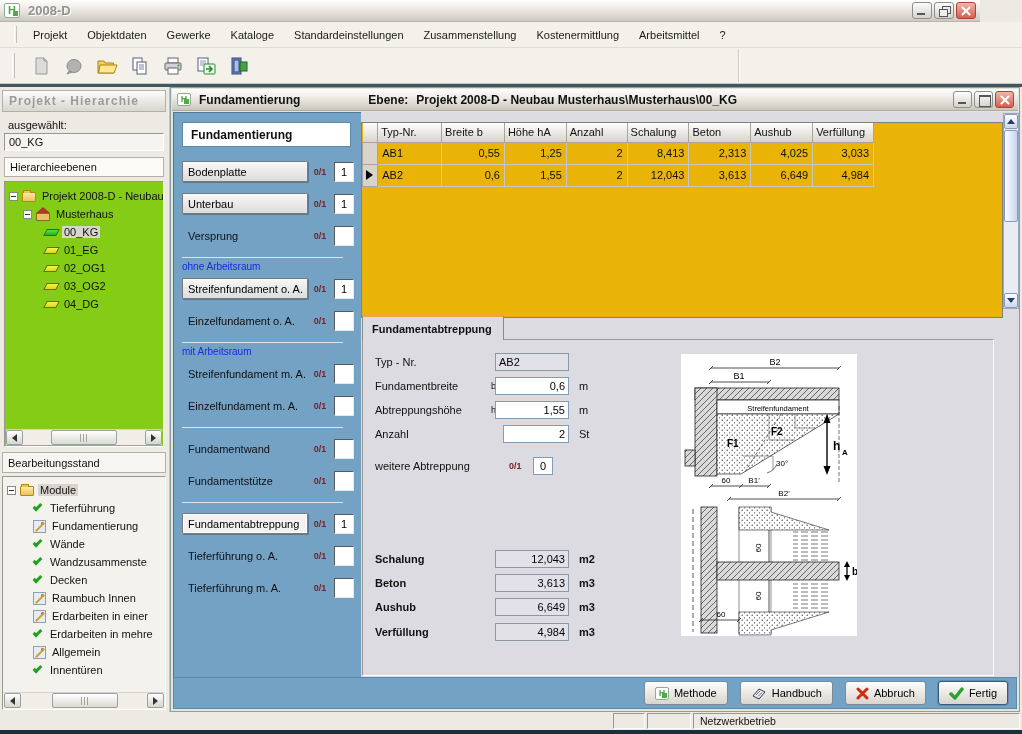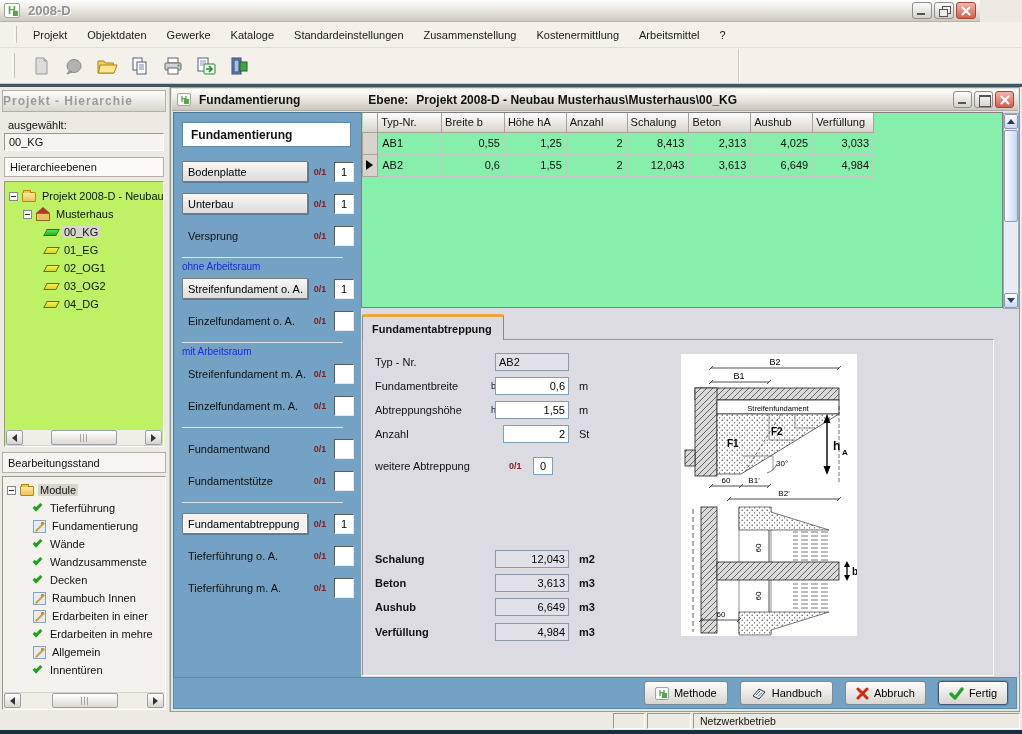--- a/index.html
+++ b/index.html
@@ -28,25 +28,25 @@
   .menubar{position:absolute;left:0;top:22px;width:1022px;height:26px;background:#f3f1ea;border-bottom:1px solid #e0ddd5;display:flex;align-items:center;padding-left:14px}
   .grip{width:3px;height:70%;border-left:1px solid #fff;border-right:1px solid #c4c0b8;margin-right:6px}
   .menu-item{padding:0 10px;height:100%;display:flex;align-items:center;color:#1a1a1a}
   .toolbar{position:absolute;left:0;top:48px;width:1022px;height:36px;background:#f3f1ea;border-bottom:1px solid #cdc9c1;display:flex;align-items:center;padding-left:12px;gap:7px}
   .tbtn{width:26px;height:26px;display:flex;align-items:center;justify-content:center;border-radius:2px}
   .tb-sep{position:absolute;left:738px;top:49px;height:33px;width:2px;border-left:1px solid #cdc9c1;border-right:1px solid #fff}
   .darkline{position:absolute;left:0;top:84px;width:1022px;height:3px;background:#42565e}
 
   
   .leftpanel{position:absolute;left:0;top:87px;width:170px;height:625px;background:#eceae3;border-right:1px solid #c9c5bd}
-  .panel-title{position:absolute;left:2px;top:3px;width:164px;height:22px;background:linear-gradient(#fcfcfb,#d9d6cf);border:1px solid #b4b0a8;display:flex;align-items:center;color:#9b9b9b;font-weight:bold;font-size:12px;letter-spacing:1px}
+  .panel-title{position:absolute;left:2px;top:3px;width:164px;height:22px;background:linear-gradient(#fcfcfb,#d9d6cf);border:1px solid #b4b0a8;display:flex;align-items:center;padding-left:6px;color:#9b9b9b;font-weight:bold;font-size:12px;letter-spacing:1px}
   .plain-label{position:absolute;left:8px;top:32px}
   .sunkfld{background:#f5f4f0;border:1px solid;border-color:#9a978f #fff #fff #9a978f;display:flex;align-items:center;padding-left:4px}
   .boxhdr{background:#fbfaf6;border:1px solid;border-color:#b4b0a8;display:flex;align-items:center;padding-left:5px}
-  .treebox{background:#bef264;border:1px solid;border-color:#9a978f #fff #fff #9a978f;overflow:hidden}
+  .treebox{background:#84cc16;border:1px solid;border-color:#9a978f #fff #fff #9a978f;overflow:hidden}
   .trow{display:flex;align-items:center;gap:4px;height:18px;white-space:nowrap;overflow:hidden}
   .trow .lbl{padding:0 2px}
   .sel-bg{background:#d8d5cd}
   .tgl{flex:none;width:9px;height:9px;border:1px solid #888;background:#fff;position:relative}
   .tgl::before{content:"";position:absolute;left:1px;top:3px;width:5px;height:1px;background:#333}
   .icon-folder{flex:none;width:14px;height:10px;background:linear-gradient(#ffe9a2,#e9c35e);border:1px solid #b8860b;border-radius:1px;position:relative;margin-top:2px}
   .icon-folder::before{content:"";position:absolute;top:-3px;left:0;width:6px;height:2px;background:#e9c35e;border:1px solid #b8860b;border-bottom:none}
   .icon-house{flex:none;width:14px;height:8px;background:#e9c35e;border:1px solid #8a6a20;position:relative;margin-top:5px}
   .icon-house::before{content:"";position:absolute;top:-7px;left:-1px;border-left:7px solid transparent;border-right:7px solid transparent;border-bottom:6px solid #b03a2a}
   .slab{flex:none;width:13px;height:7px;border:1px solid #6a6a2a;transform:skewX(-28deg);background:linear-gradient(#f4f44a,#d8d820)}
@@ -76,21 +76,21 @@
   .nav-btn{flex:none;width:126px;height:21px;background:linear-gradient(#f8f8f8,#dcdcdc);border:1px solid #7a7a7a;border-radius:1px;text-align:left;padding-left:5px;font:11px "Liberation Sans",sans-serif;box-shadow:1px 1px 0 rgba(0,0,0,.25)}
   .nav-btn.active{background:#f2f2f2;box-shadow:1px 1px 0 rgba(0,0,0,.25),0 0 0 1px #fff inset}
   .nav-plain{flex:none;width:126px;padding-left:6px;color:#101010}
   .nav-count{flex:none;width:24px;text-align:center;font-size:9px;font-weight:bold;color:#7b2222}
   .nav-val{flex:none;width:20px;height:20px;margin-left:2px;border:1px solid;border-color:#5a5a5a #e8e8e8 #e8e8e8 #5a5a5a;background:#fff;text-align:center;font:11px "Liberation Sans",sans-serif;padding:0}
   .nav-section{margin:2px 18px 6px 8px;padding-top:3px;border-top:1px solid #dde4ec;color:#1a2ae0;font-size:10px}
   .nav-divider{margin:2px 18px 10px 8px;height:1px;background:#dde4ec}
 
   
   .content{position:absolute;left:190px;top:24px;width:658px;height:566px;background:#dcdbe2}
-  .tablewrap{position:absolute;left:0;top:0;width:642px;height:196px;background:#86efac;border:1px solid #808080}
+  .tablewrap{position:absolute;left:0;top:10px;width:642px;height:196px;background:#eab308;border:1px solid #808080}
   table.grid{border-collapse:collapse;table-layout:fixed;width:512px}
   .grid th{height:19px;background:linear-gradient(#fdfdfd,#d8d4cc);border:1px solid #a8a49c;border-top:none;font-weight:normal;text-align:left;padding:0 3px;overflow:hidden}
   .grid th:first-child{border-left:none}
   .grid td{height:22px;border:1px solid #c6c6c6;padding:0 4px;overflow:hidden;white-space:nowrap}
   .grid td.num{text-align:right}
   .grid td.sel{background:#d8d4cc;border:1px solid #a8a49c;padding:0;position:relative}
   .rowarrow{width:0;height:0;border-top:5px solid transparent;border-bottom:5px solid transparent;border-left:7px solid #000;position:absolute;left:3px;top:5px}
   .vscroll{position:absolute;left:642px;top:1px;width:16px;height:196px;background:#e8ecf4;border:1px solid #9aa8c0}
   .vbtn{position:absolute;left:0;width:14px;height:15px;background:linear-gradient(#fdfdff,#ccd8ee);border:1px solid #8a9ab8;border-radius:2px;display:flex;align-items:center;justify-content:center}
   .vthumb{position:absolute;left:0;top:16px;width:14px;height:92px;background:linear-gradient(90deg,#fdfdff,#c8d6f0);border:1px solid #8a9ab8;border-radius:2px}

